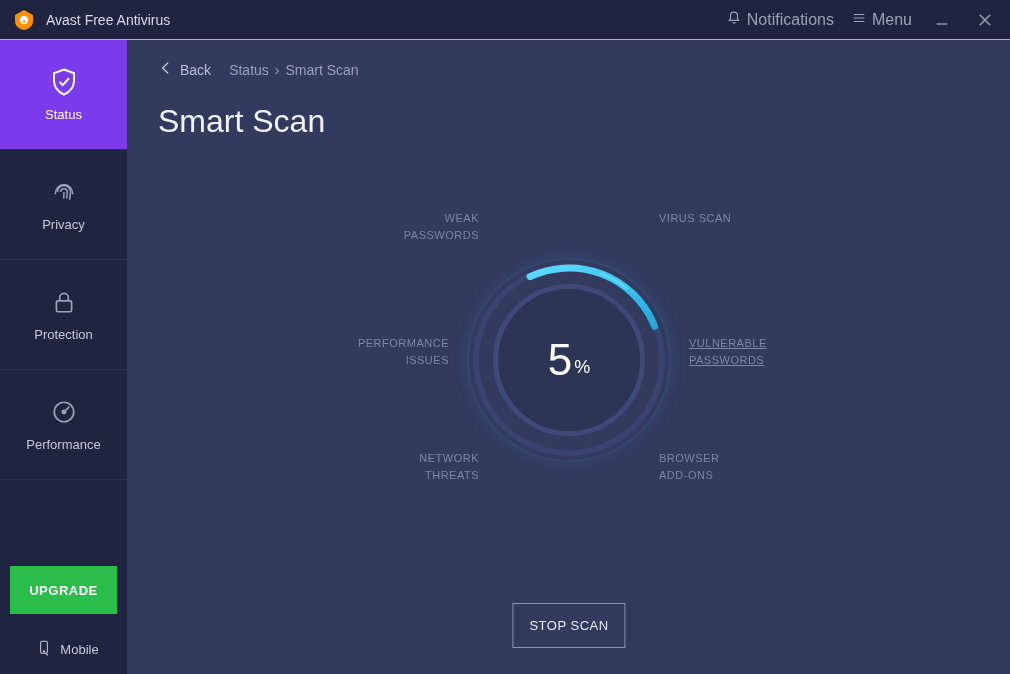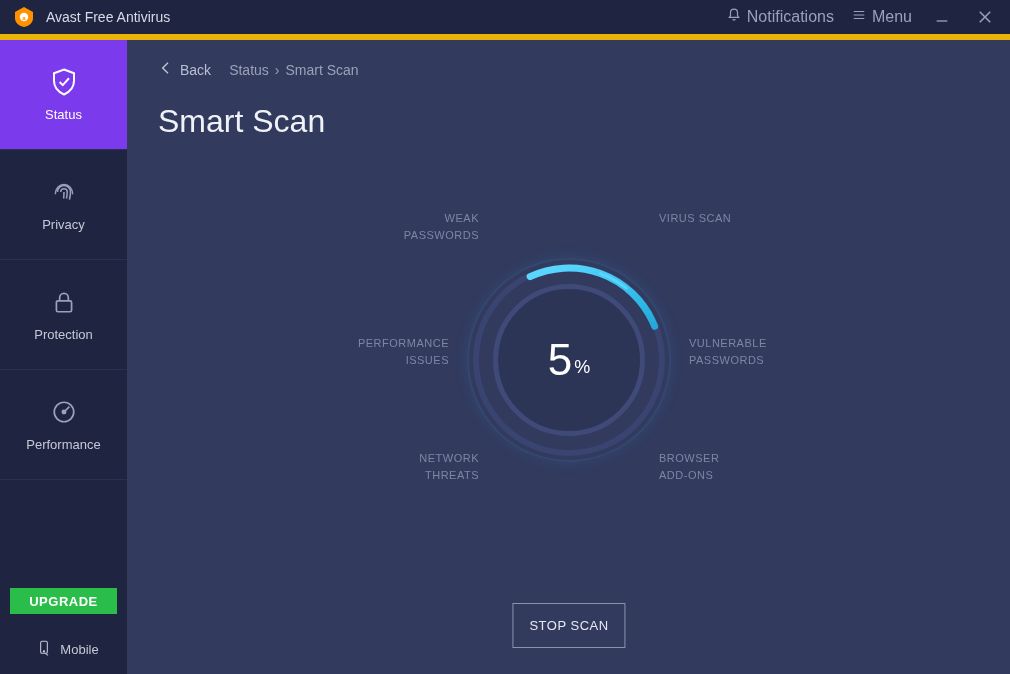--- a/index.html
+++ b/index.html
@@ -1,32 +1,32 @@
 <!DOCTYPE html>
 <html><head>
 <meta charset="utf-8">
 <style>
   * { margin: 0; padding: 0; box-sizing: border-box; font-family: -apple-system, BlinkMacSystemFont, "Segoe UI", Arial, sans-serif; }
   body { width: 1010px; height: 674px; background: #2a3050; overflow: hidden; color: #c5c9d6; }
   
-  .titlebar { height: 40px; background: #1f2440; display: flex; align-items: center; padding: 0 12px; border-bottom: 6px solid #eab308; }
+  .titlebar { height: 40px; background: #1f2440; display: flex; align-items: center; padding: 0 12px; border-bottom: 1px solid #eab308; }
   .logo { width: 24px; height: 24px; margin-right: 10px; display:flex; align-items:center; justify-content:center;}
   .app-title { color: #d7dbe8; font-size: 14px; font-weight: 500; flex:1; }
   .titlebar-right { display: flex; align-items: center; gap: 18px; }
   .tb-item { display: flex; align-items: center; gap: 6px; color: #9ba1b8; font-size: 16px; cursor: pointer; text-align: center; }
   .tb-icon-only { color: #9ba1b8; cursor: pointer; padding: 4px; display:flex; align-items:center;}
   
   .body-row { display: flex; height: calc(100% - 40px); }
   
   .sidebar { width: 128px; background: #1f2440; display: flex; flex-direction: column; border-right: 1px solid #333a5c; }
   .side-item { height: 110px; display: flex; flex-direction: column; align-items: center; justify-content: center; gap: 10px; color: #c5c9d6; font-size: 13px; cursor: pointer; border-bottom: 1px solid #2a3050;}
   .side-item.active { background: #7c3aed; color: #ffffff; }
   .side-icon { width: 30px; height: 30px; display:flex; align-items:center; justify-content:center; }
   .side-spacer { flex: 1; }
-  .upgrade-btn { margin: 10px; height: 26px; background: #2bbd4a; color: #fff; font-weight: 700; font-size: 13px; display: flex; align-items: center; justify-content: center; letter-spacing: 0.5px; cursor: pointer; }
+  .upgrade-btn { margin: 10px; height: 48px; background: #2bbd4a; color: #fff; font-weight: 700; font-size: 13px; display: flex; align-items: center; justify-content: center; letter-spacing: 0.5px; cursor: pointer; }
   .mobile-item { height: 50px; display: flex; align-items: center; justify-content: center; gap: 8px; color: #c5c9d6; font-size: 13px; cursor: pointer; padding-left: 8px; }
   
   .main { flex: 1; background: #323a5e; position: relative; padding: 20px 30px; }
   .top-row { display: flex; align-items: center; gap: 18px; color: #b9bfd4; font-size: 14px; }
   .back-link { display: flex; align-items: center; gap: 6px; cursor: pointer; }
   .breadcrumb { display:flex; gap:6px; align-items:center; color:#9ba1b8;}
   .page-title { font-size: 32px; font-weight: 300; color: #f0f2f8; margin-top: 24px; }
   
   .scan-area { position: absolute; top: 150px; left: 0; right: 0; display:flex; justify-content:center;}
   .scan-wrap { position: relative; width: 540px; height: 340px; }
@@ -37,21 +37,21 @@
   .ring-glow { position:absolute; inset:-2px; border-radius:50%; border:2px solid rgba(64,170,255,0.12); box-shadow: 0 0 14px rgba(64,170,255,0.12);}
   .ring-progress { position:absolute; inset:0; }
   .percent { position:absolute; inset:0; display:flex; align-items:center; justify-content:center; color:#fff; }
   .percent .num { font-size: 44px; font-weight: 400; }
   .percent .sym { font-size: 18px; margin-left: 2px; margin-top:14px;}
   
   .cat { position: absolute; color: #7e86a6; font-size: 11px; letter-spacing: 0.5px; line-height: 1.5; text-align: center; }
   .cat.tl { right: 360px; top: 20px; text-align: right; }
   .cat.tr { left: 360px; top: 20px; text-align: left; }
   .cat.ml { right: 390px; top: 145px; text-align: right; }
-  .cat.mr { left: 390px; top: 145px; text-align: left; }
+  .cat.mr { left: 390px; top: 145px; text-align: left; text-decoration: underline; }
   .cat.bl { right: 360px; top: 260px; text-align: right; }
   .cat.br { left: 360px; top: 260px; text-align: left; }
   
   .stop-btn { position: absolute; bottom: 26px; left: 50%; transform: translateX(-50%); padding: 14px 16px; border: 1px solid #8b92ad; color: #e6e9f2; font-size: 13px; font-weight: 400; letter-spacing: 0.5px; cursor: pointer; background: transparent; }
 </style>
 </head>
 <body>
 
 <div class="titlebar">
   <span class="logo">

